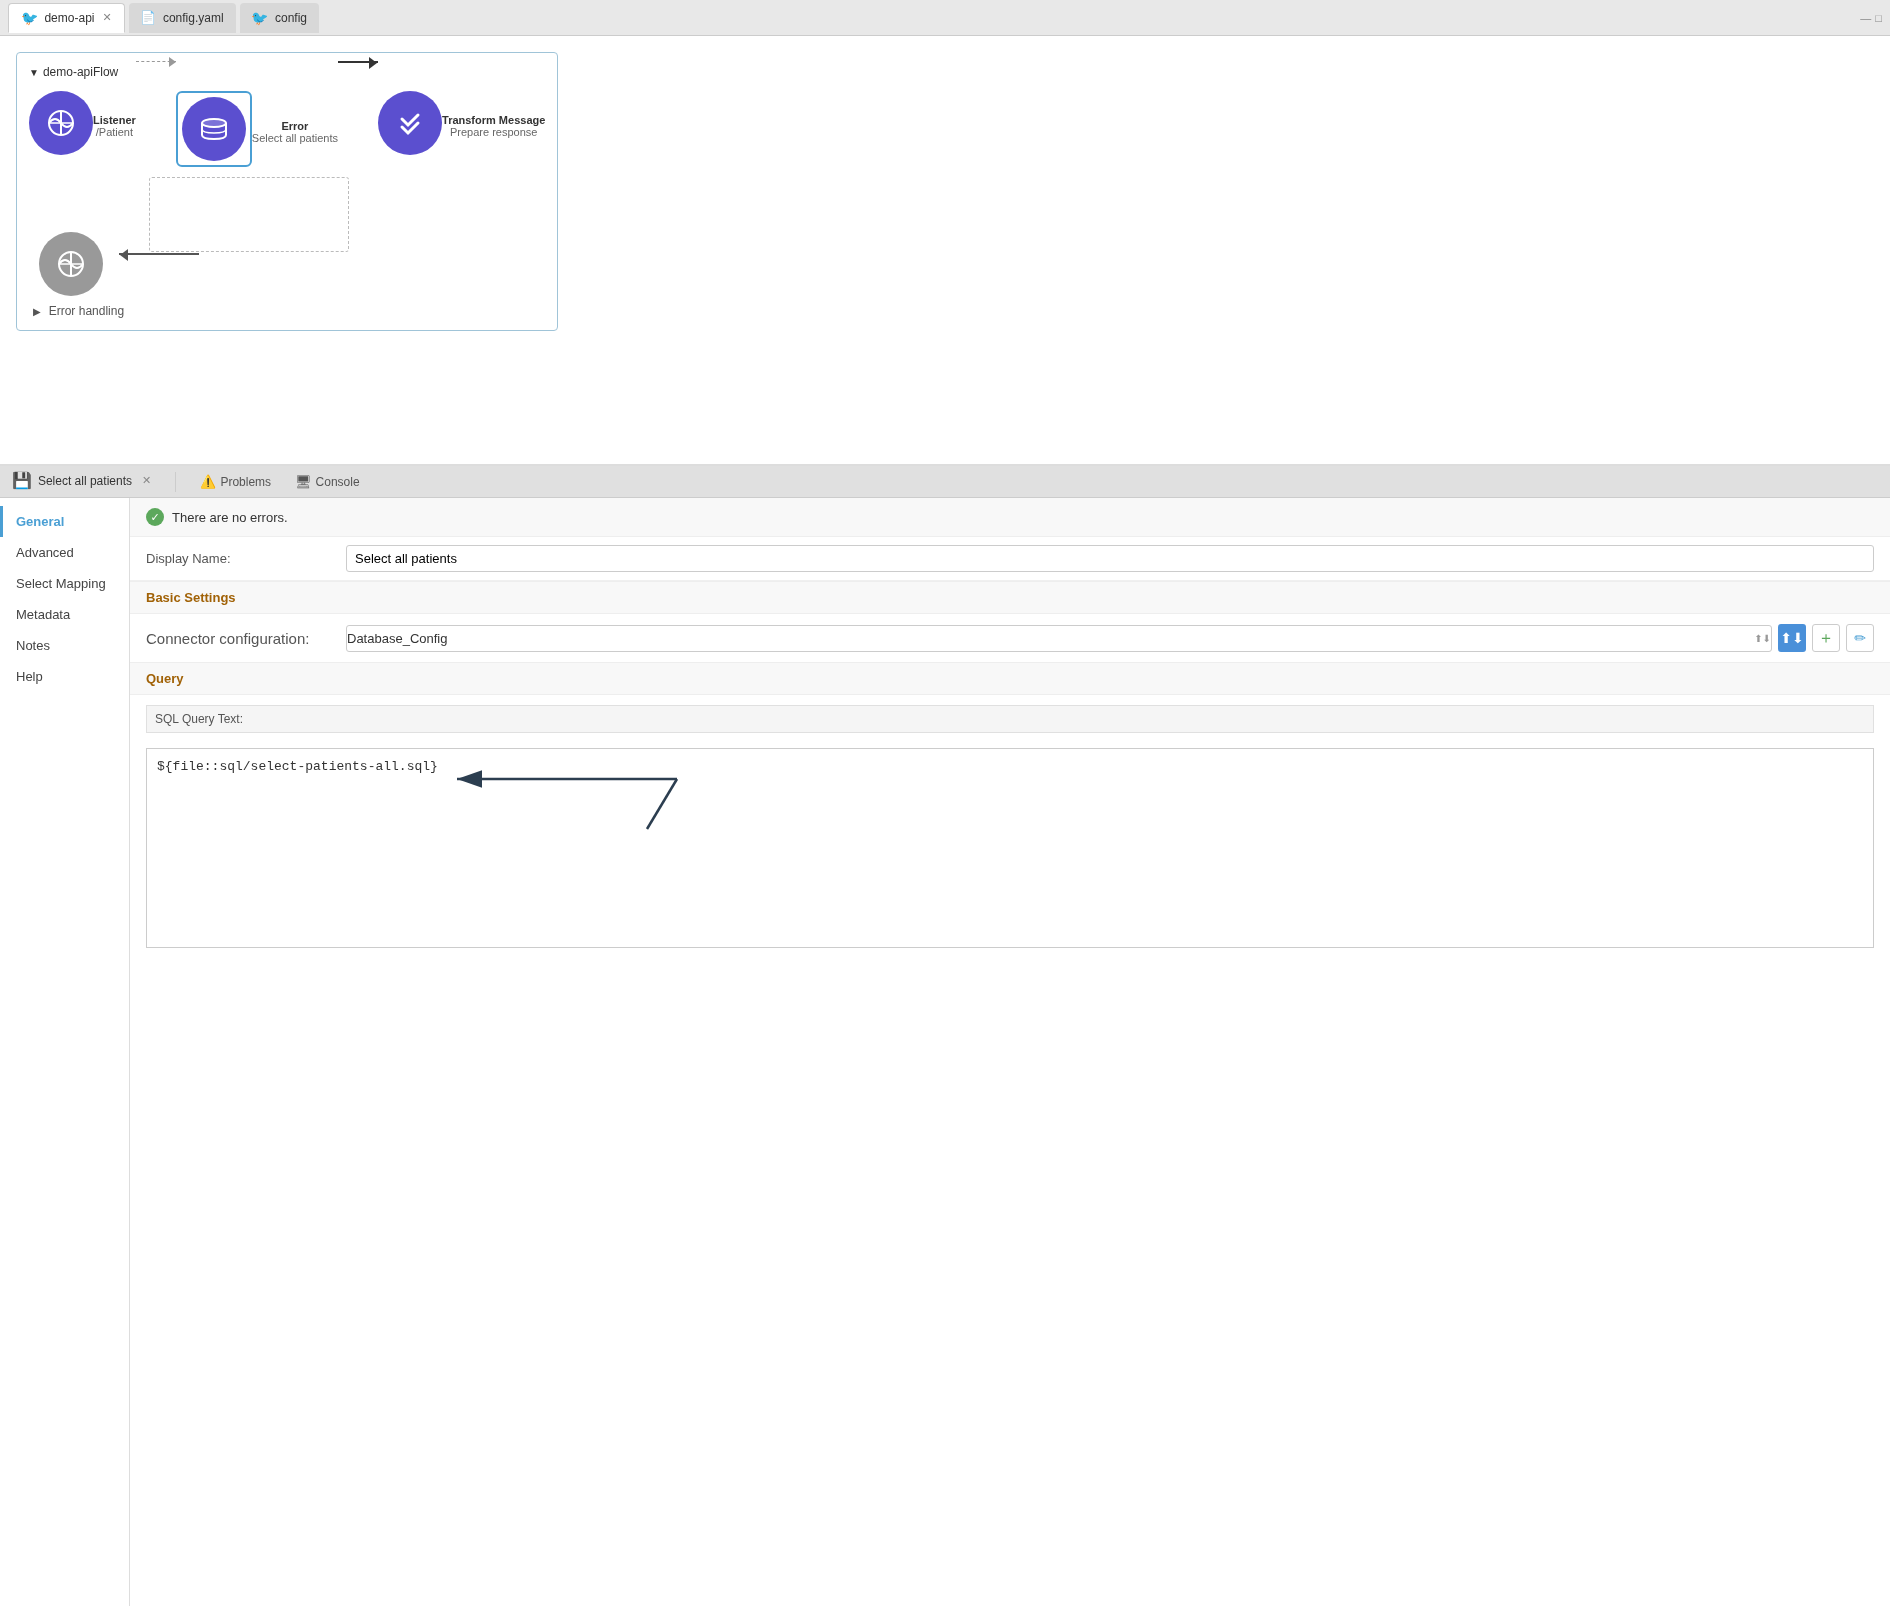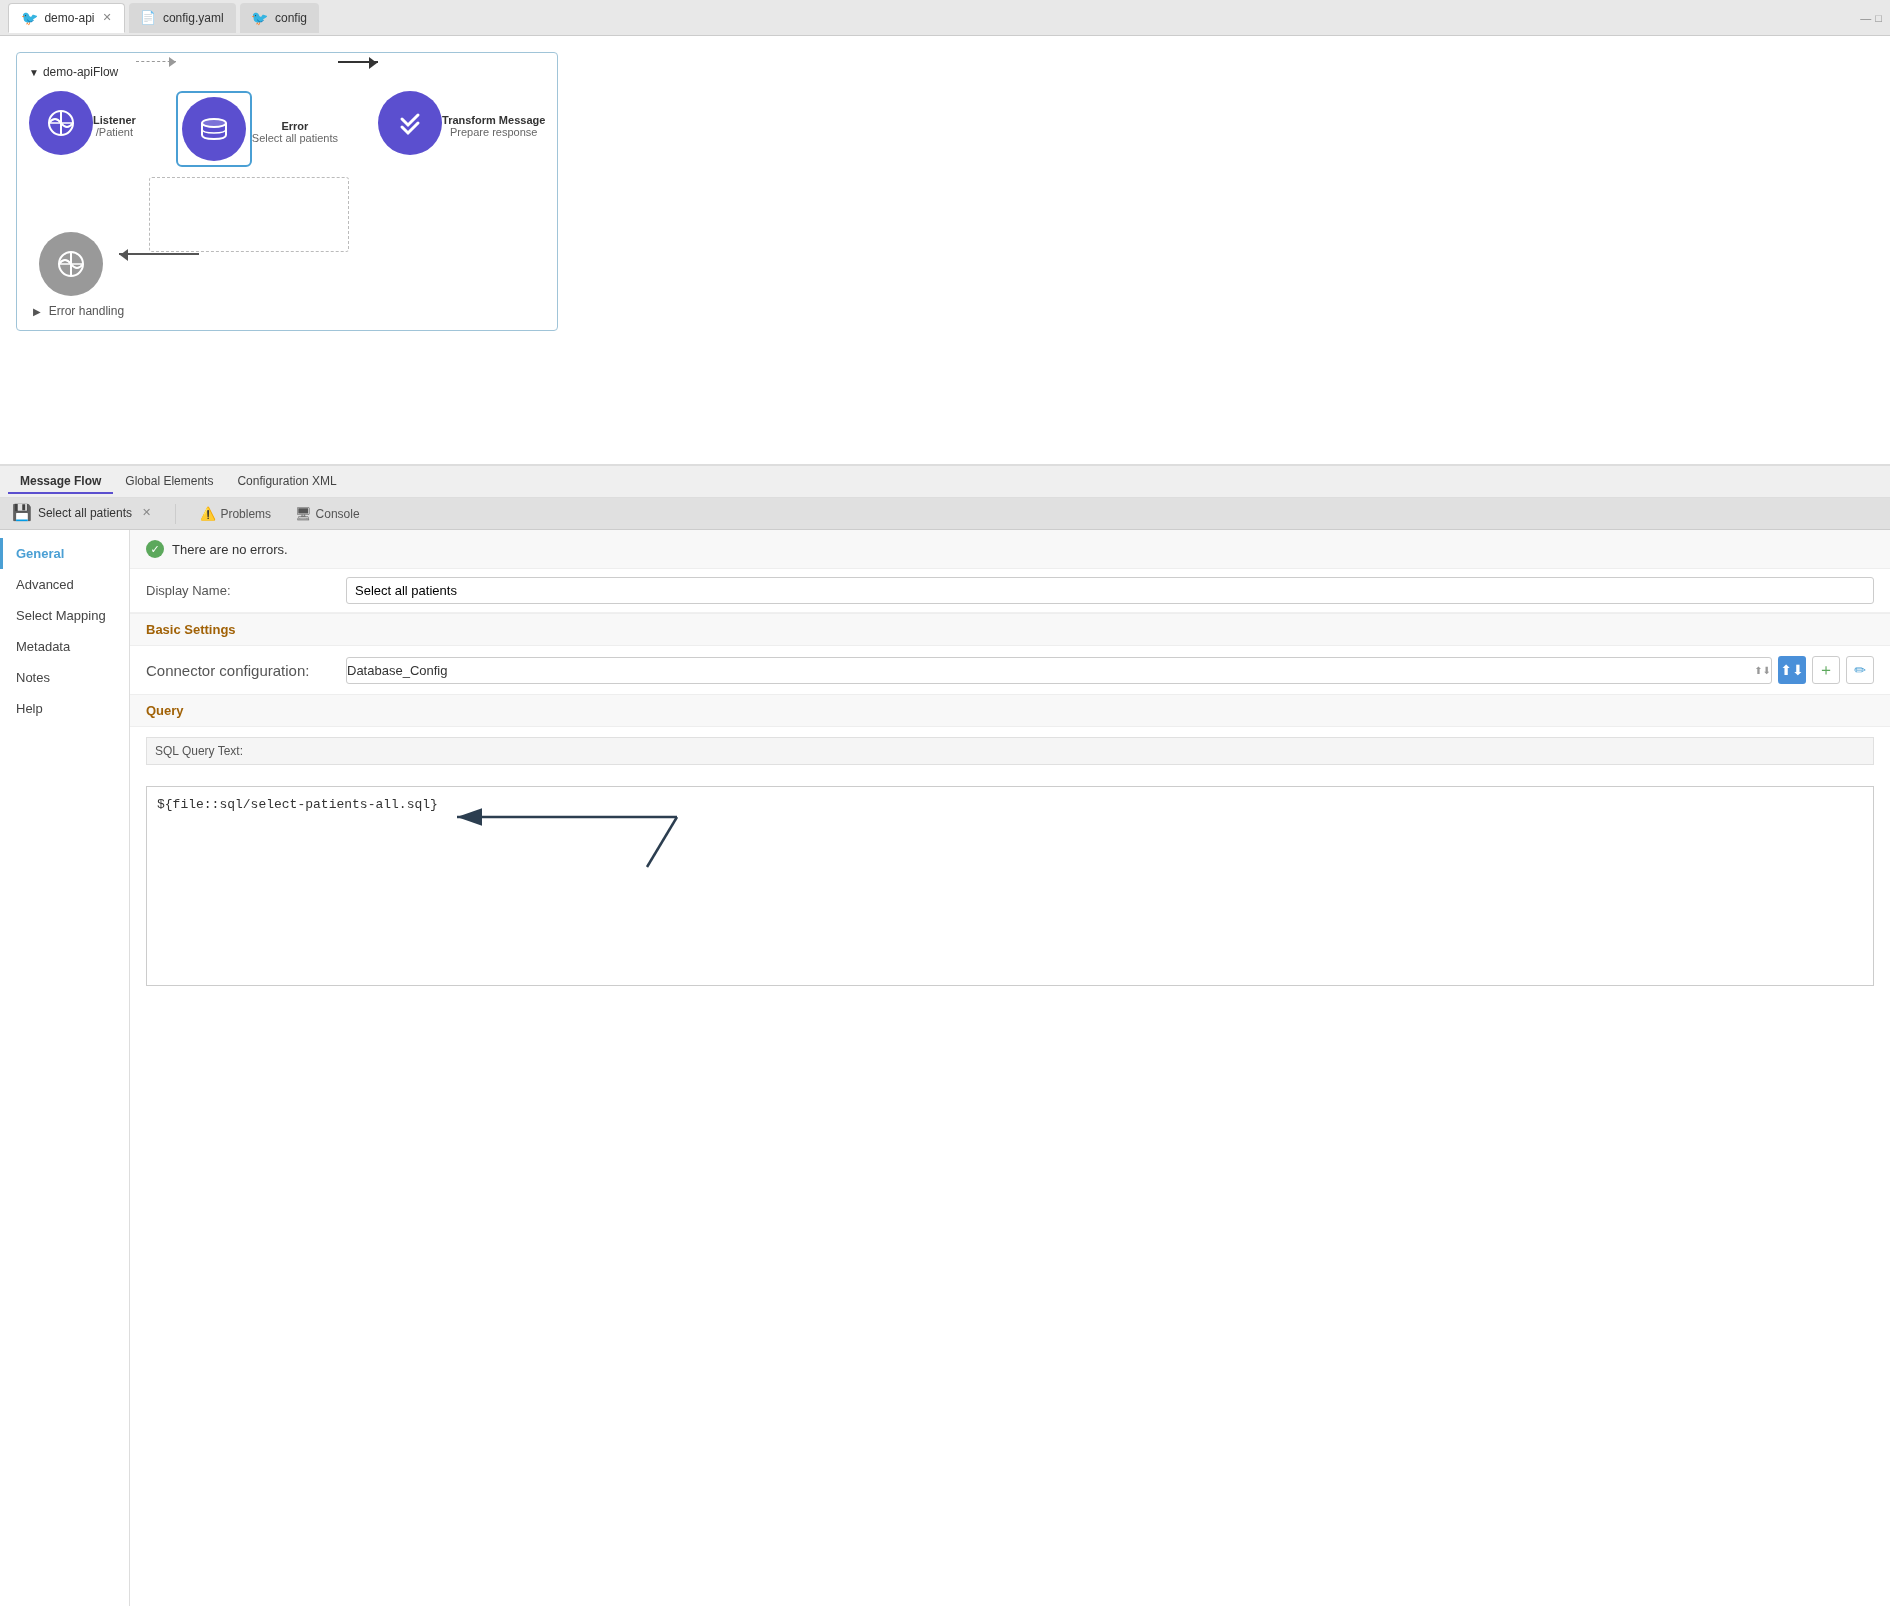--- a/index.html
+++ b/index.html
@@ -300,21 +300,21 @@
       display: flex;
       align-items: center;
       justify-content: center;
       font-size: 14px;
     }
     .connector-btn.green { color: #5ca85c; font-size: 16px; }
     .connector-btn.blue { color: #4a9fd4; }
     .sql-label {
       font-size: 12px;
       color: #555;
-      margin-bottom: 21px;
+      margin-bottom: 15px;
       background: #f5f5f5;
       padding: 6px 8px;
       border: 1px solid #e0e0e0;
     }
     .sql-editor {
       border: 1px solid #ccc;
       min-height: 200px;
       font-family: 'Courier New', monospace;
       font-size: 13px;
       padding: 10px;
@@ -480,25 +480,20 @@
         </div>
 
         <div class="error-section" style="margin-top:8px; margin-left:4px;">
           <span style="font-size:10px; color:#555;">▶</span>
           <span style="font-size:12px; color:#555;">Error handling</span>
         </div>
       </div>
     </div>
   </div>
 
-  <div class="bottom-tabs-bar">
-    <div class="bottom-tab active">Message Flow</div>
-    <div class="bottom-tab">Global Elements</div>
-    <div class="bottom-tab">Configuration XML</div>
-  </div>
 
   <div class="properties-area">
 
     <div style="display:flex; flex-direction:column; flex:1; overflow:hidden;">
 
       <div class="side-panel-header">
 
         <div style="display:flex; align-items:center; gap:6px; border-bottom:2px solid transparent; height:32px; padding:0 4px;">
           <span style="color:#5b4fcf; font-size:16px;">💾</span>
           <span style="font-size:12px; font-weight:500;">Select all patients</span>

